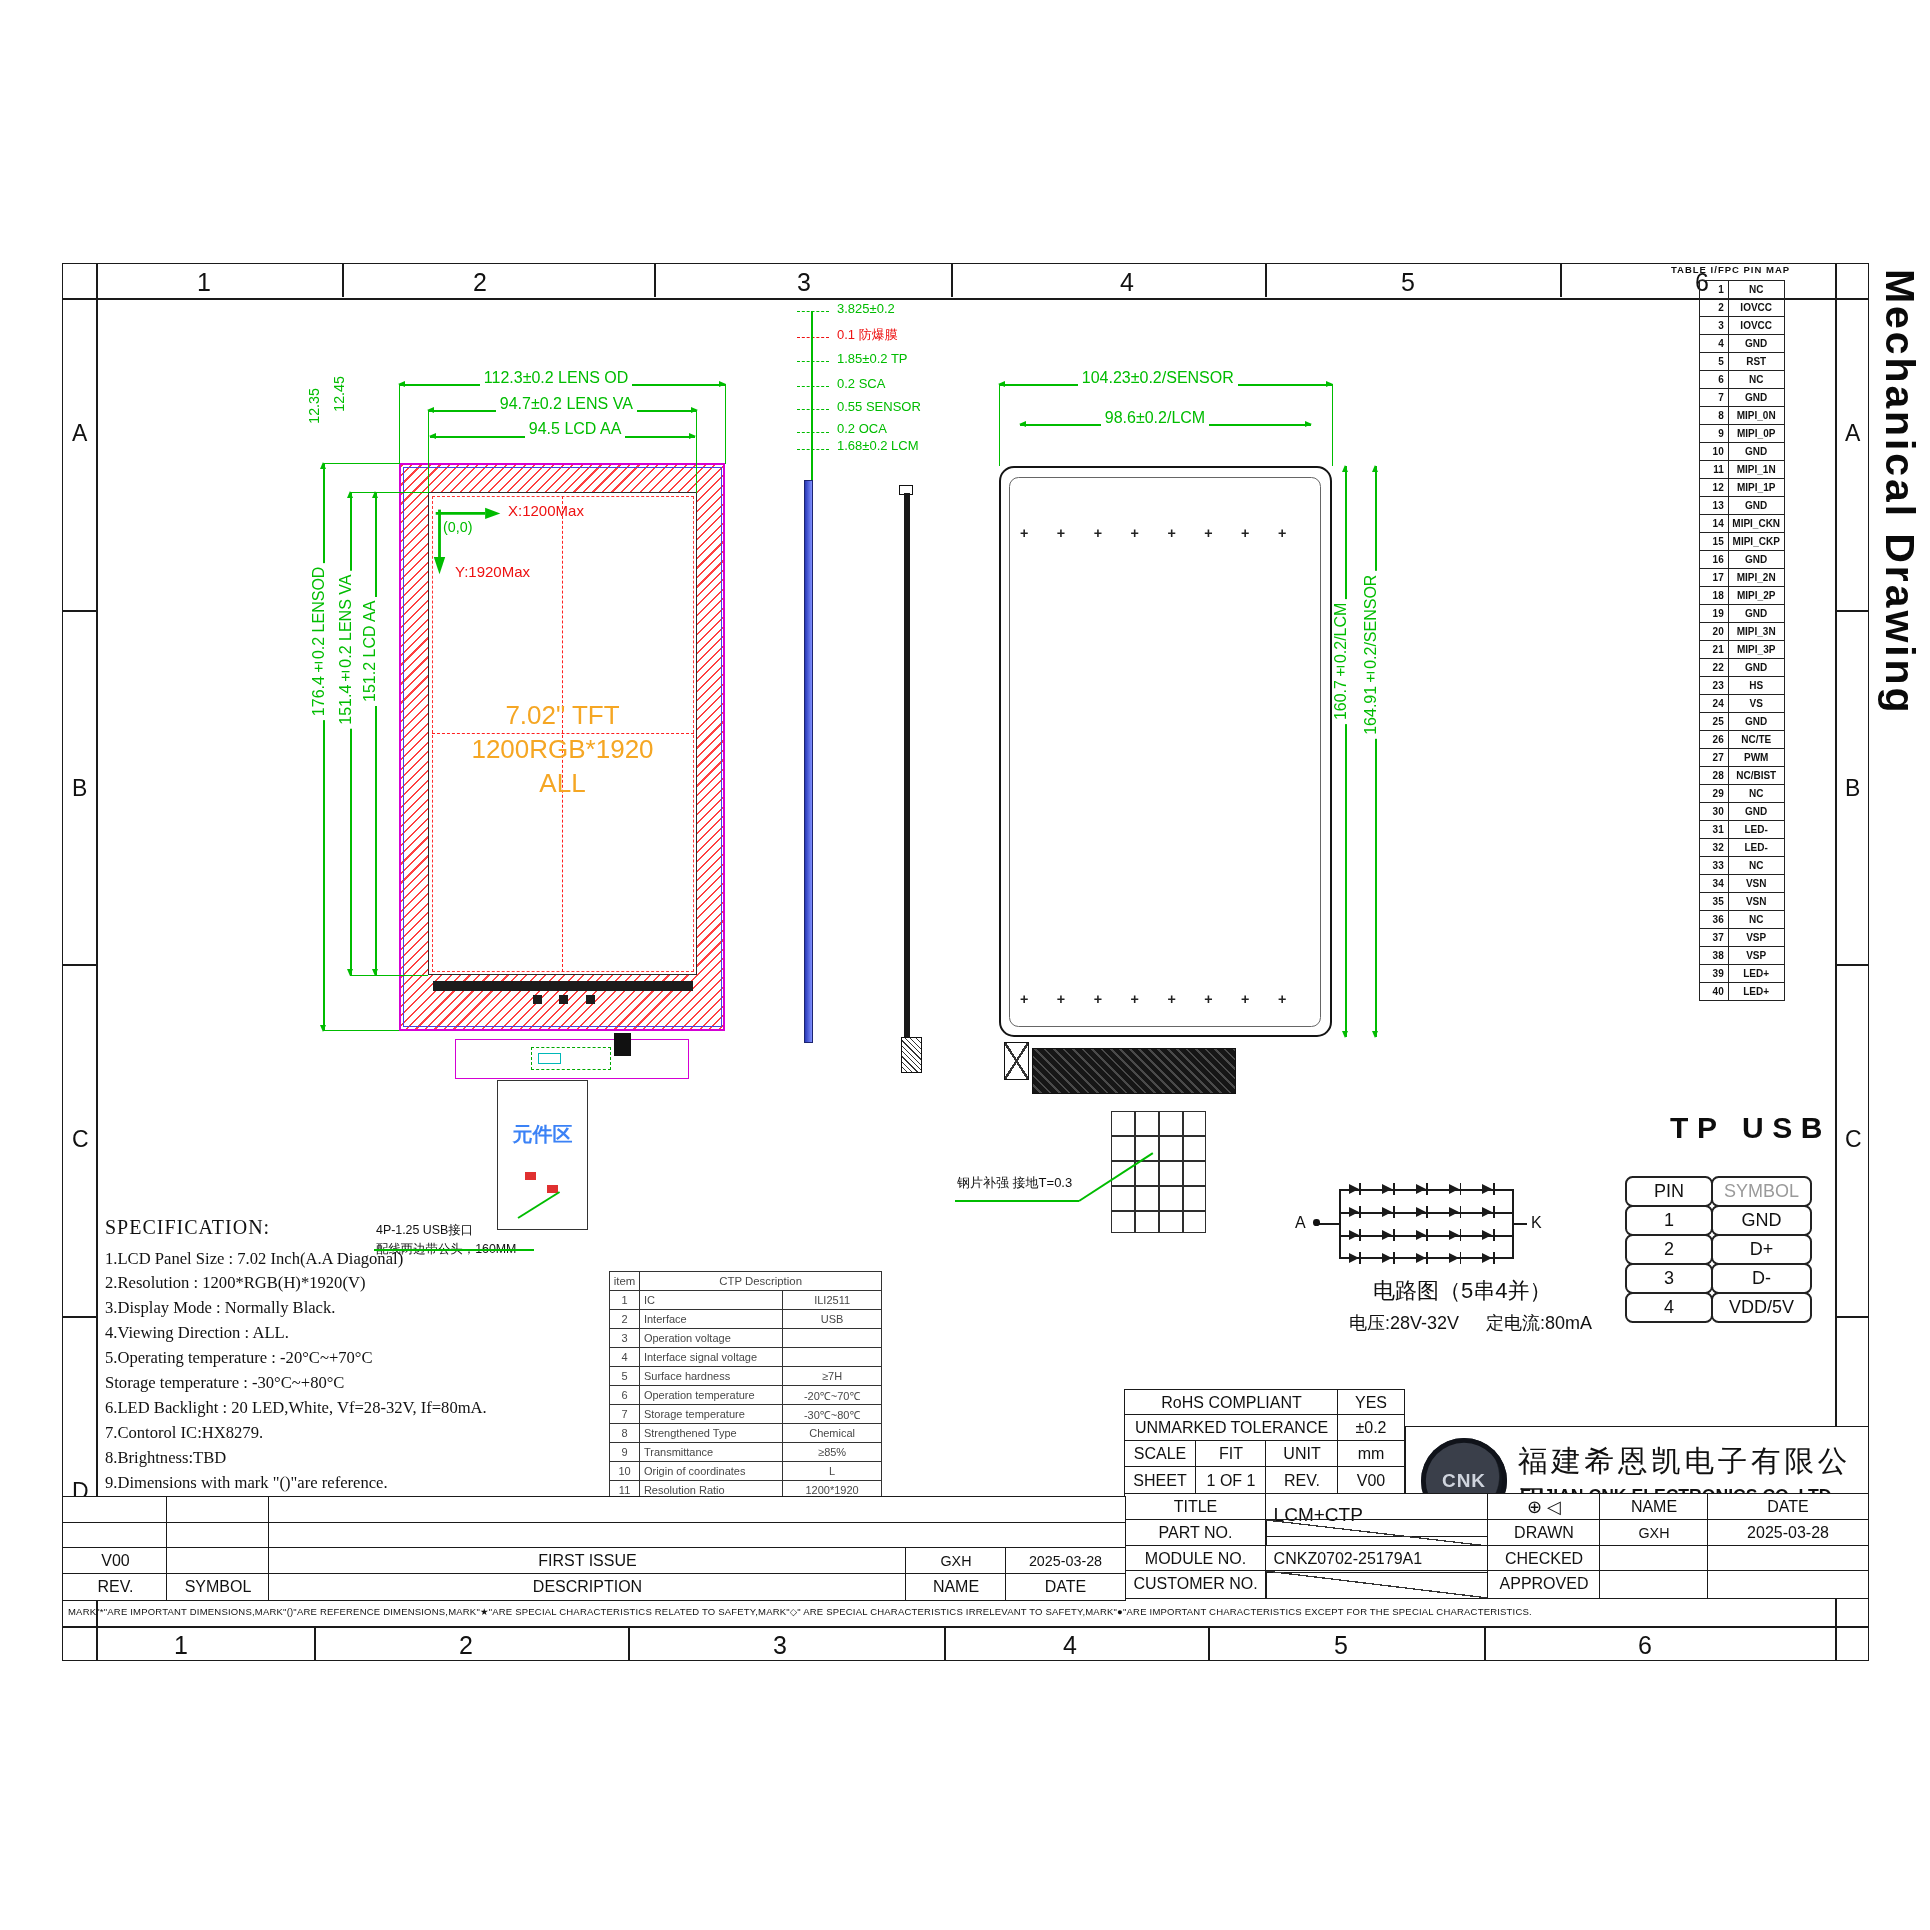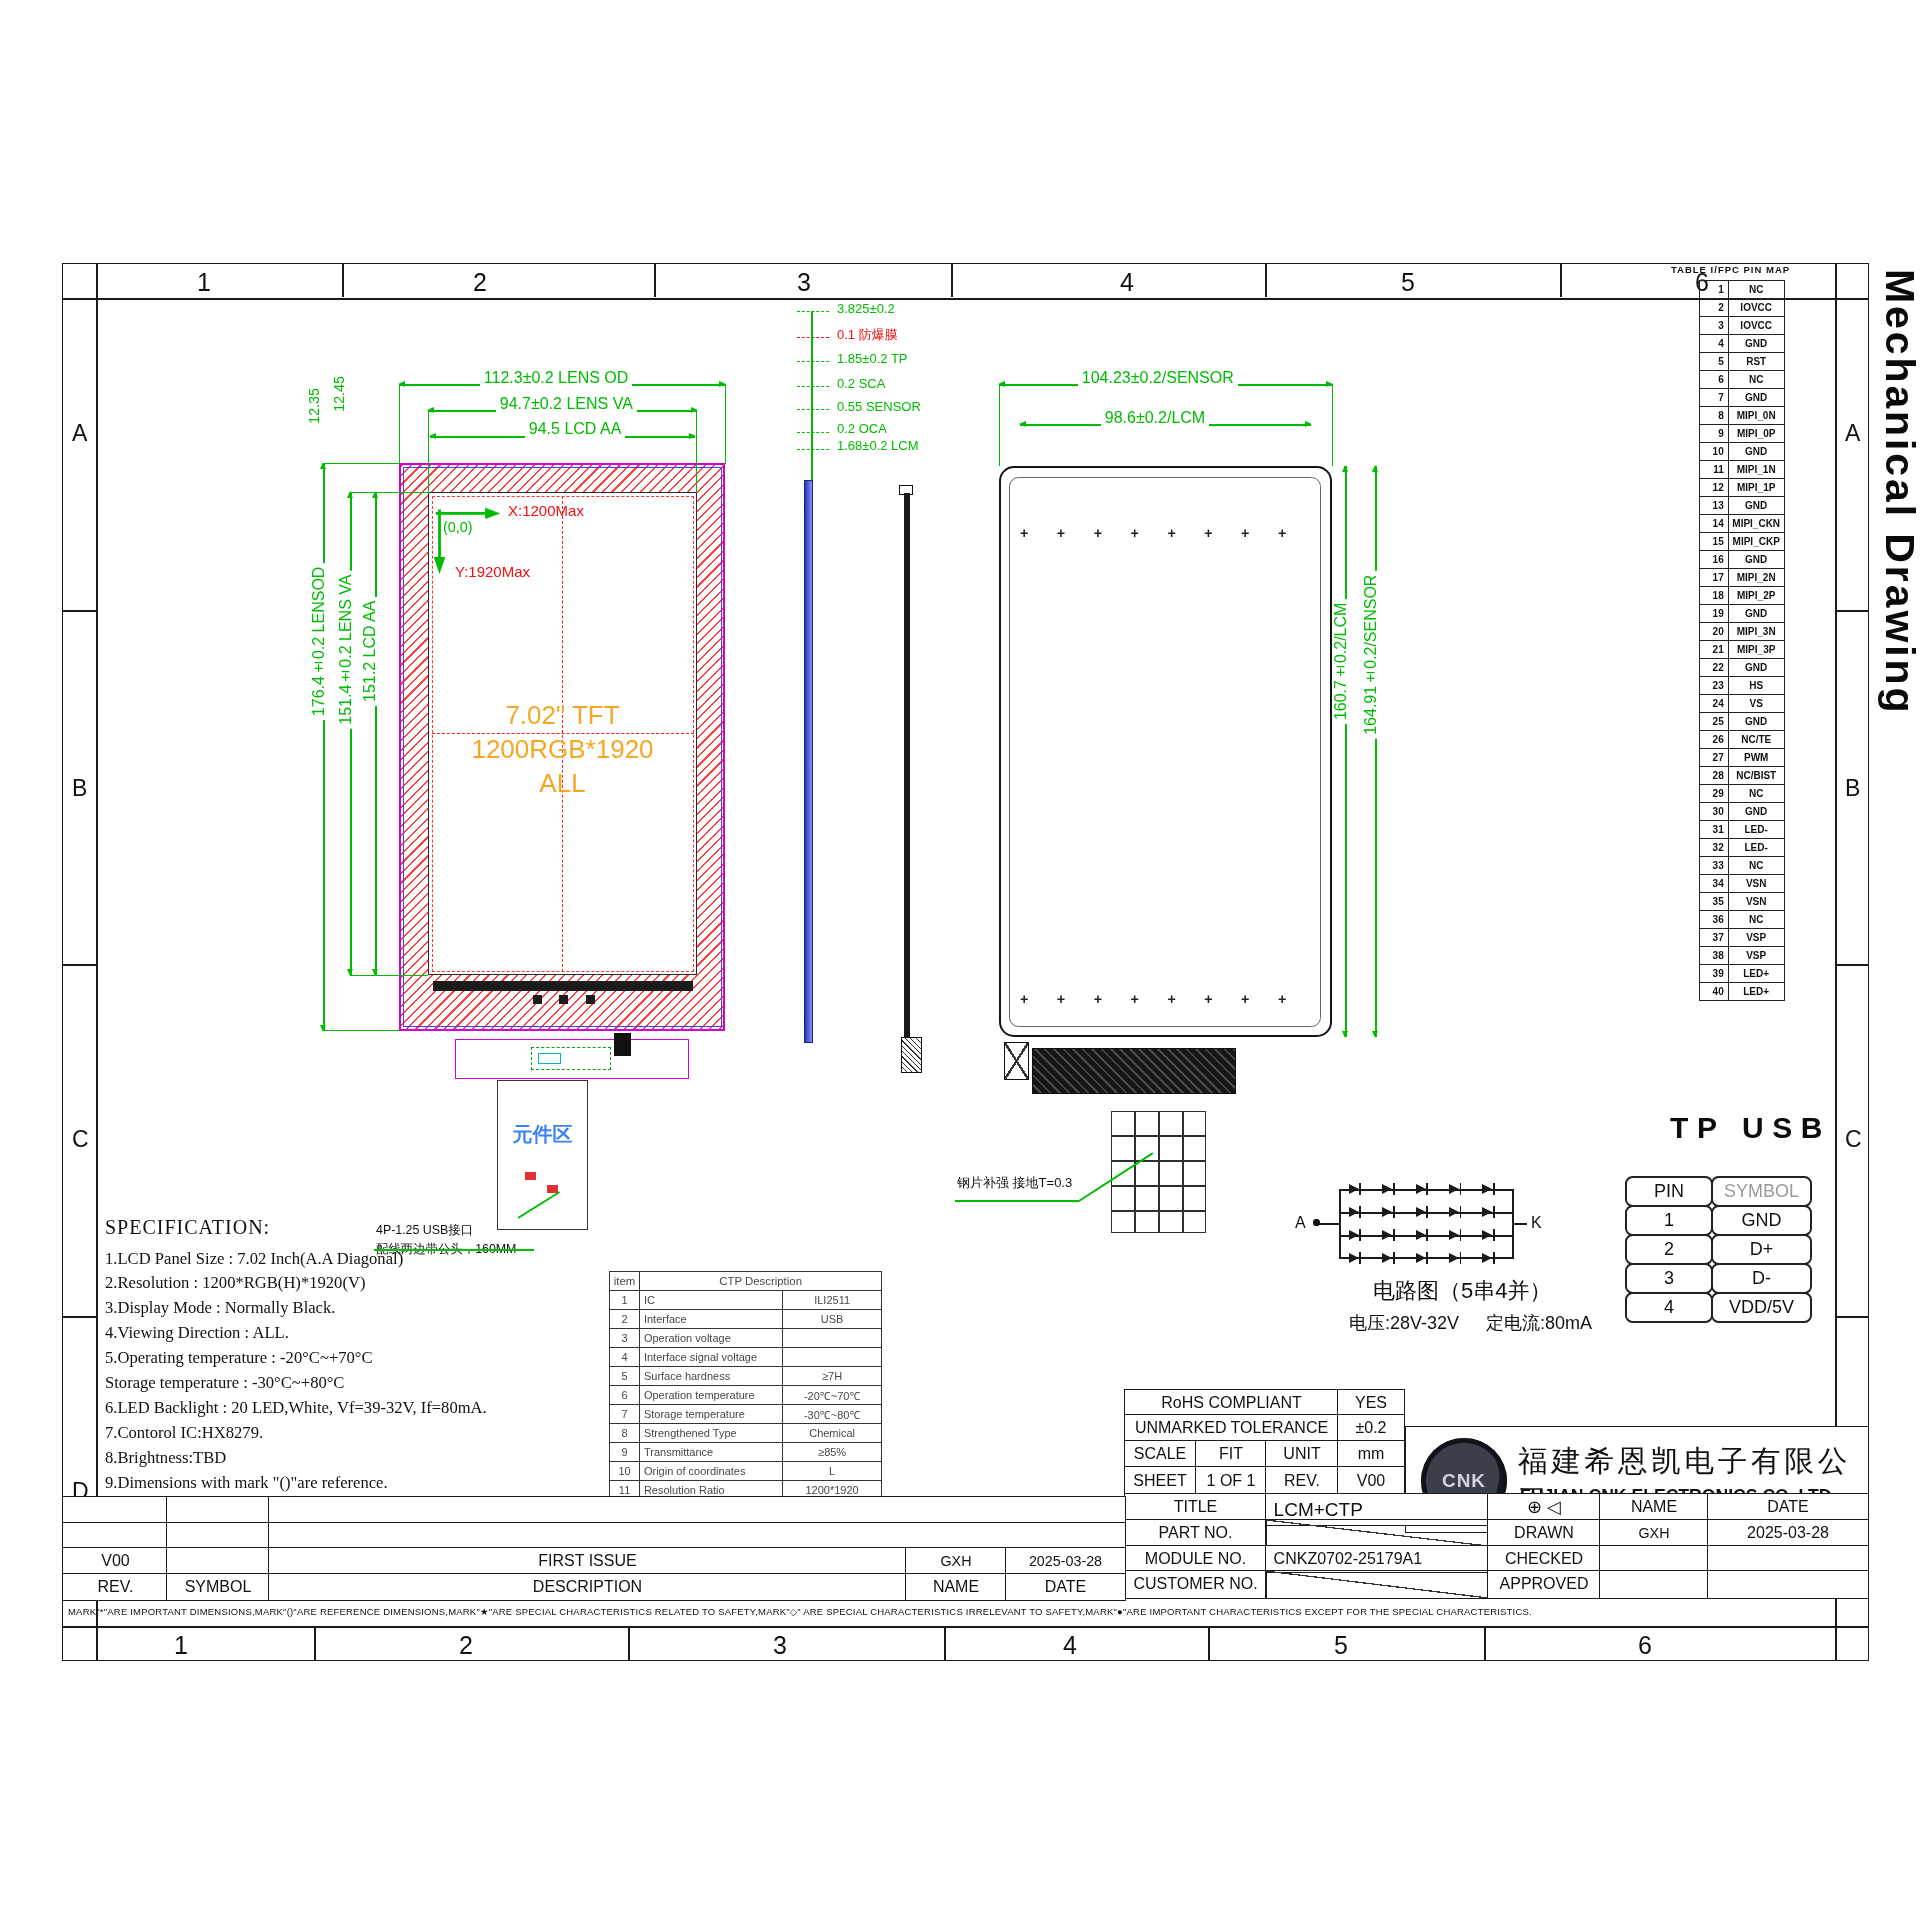--- a/index.html
+++ b/index.html
@@ -568,21 +568,21 @@
         <div class="spec-line">2.Resolution : 1200*RGB(H)*1920(V)</div>
 
         <div class="spec-line">3.Display Mode : Normally Black.</div>
 
         <div class="spec-line">4.Viewing Direction : ALL.</div>
 
         <div class="spec-line">5.Operating temperature : -20°C~+70°C</div>
 
         <div class="spec-line">   Storage temperature : -30°C~+80°C</div>
 
-        <div class="spec-line">6.LED Backlight : 20 LED,White, Vf=39-32V, If=80mA.</div>
+        <div class="spec-line">6.LED Backlight : 20 LED,White, Vf=28-32V, If=80mA.</div>
 
         <div class="spec-line">7.Contorol  IC:HX8279.</div>
 
         <div class="spec-line">8.Brightness:TBD</div>
 
         <div class="spec-line">9.Dimensions with mark "()"are reference.</div>
 
         <div class="spec-line">10.RoHS compliant . Unspecified tolerance ±0.2</div>
       </div>
   </div>
@@ -685,21 +685,21 @@
 
   <div class="logo-box">
     <div class="seal">
         <span>CNK</span>
       </div>
     <div class="co-cn">福建希恩凯电子有限公司</div>
     <div class="co-en">FUJIAN CNK ELECTRONICS CO.,LTD.</div>
   </div>
 
   <div class="tb-cell" style="left:1124px;top:1493px;width:143px;height:27.6px;">TITLE</div>
-  <div class="tb-cell left" style="left:1265px;top:1493px;width:224px;height:33px;font-size:19px;">LCM+CTP</div>
+  <div class="tb-cell left" style="left:1265px;top:1493px;width:224px;height:44px;font-size:19px;">LCM+CTP</div>
   <div class="tb-cell" style="left:1124px;top:1519px;width:143px;height:27.6px;">PART NO.</div>
   <div class="tb-cell slash" style="left:1265px;top:1519px;width:224px;height:27.6px;"></div>
   <div class="tb-cell" style="left:1124px;top:1545px;width:143px;height:27.6px;">MODULE NO.</div>
   <div class="tb-cell left" style="left:1265px;top:1545px;width:224px;height:27.6px;">CNKZ0702-25179A1</div>
   <div class="tb-cell" style="left:1124px;top:1570px;width:143px;height:28.5px;">CUSTOMER NO.</div>
   <div class="tb-cell slash" style="left:1265px;top:1570px;width:224px;height:28.5px;"></div>
 
   <div class="tb-cell" style="left:1487px;top:1493px;width:114px;height:27.6px;font-size:18px;">⊕ ◁</div>
   <div class="tb-cell" style="left:1599px;top:1493px;width:110px;height:27.6px;">NAME</div>
   <div class="tb-cell" style="left:1707px;top:1493px;width:162px;height:27.6px;">DATE</div>

